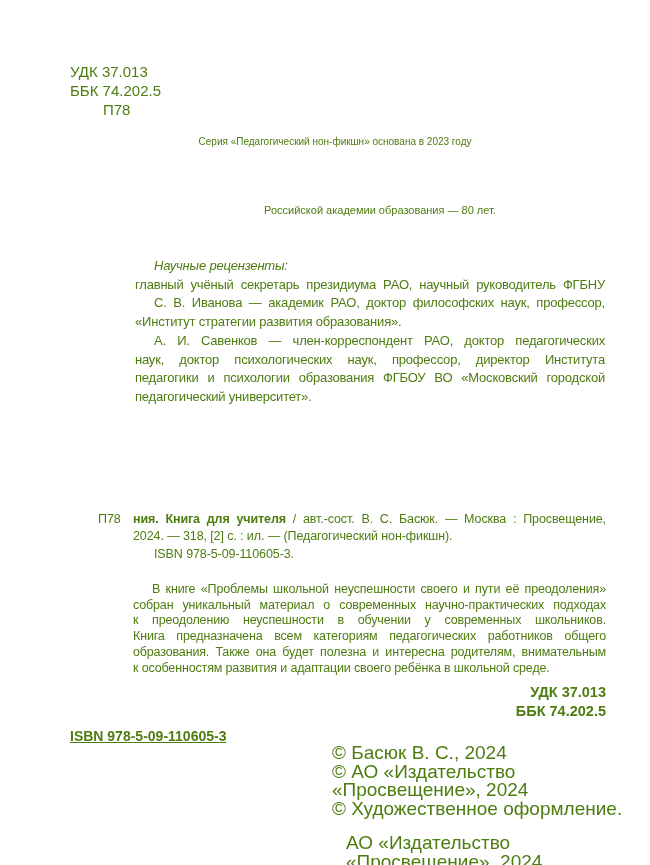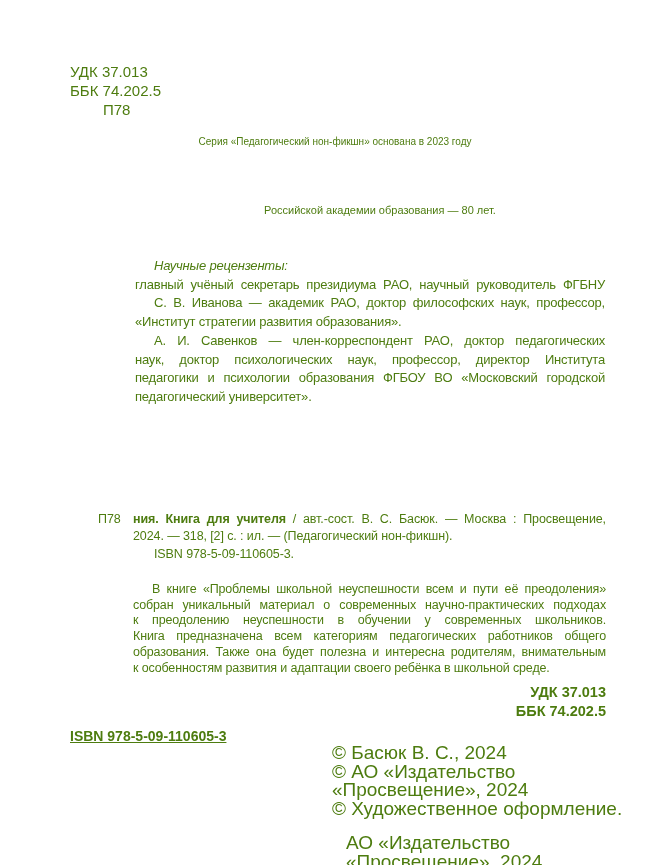--- a/index.html
+++ b/index.html
@@ -81,21 +81,21 @@
 
   <div class="record">
     <div class="line jl l2">
       <span class="hang">П78</span><span class="b">ния. Книга для учителя</span> <span>/ авт.-сост. В. С. Басюк. — Москва : Просвещение,</span>
     </div>
     <div class="line">2024. — 318, [2] с. : ил. — (Педагогический нон-фикшн).</div>
     <div class="line isbn-line">ISBN 978-5-09-110605-3.</div>
   </div>
 
   <div class="annotation">
-      <div class="line jl fi">В книге «Проблемы школьной неуспешности всем и пути её преодоления»</div>
+      <div class="line jl fi">В книге «Проблемы школьной неуспешности своего и пути её преодоления»</div>
       <div class="line jl">собран уникальный материал о современных научно-практических подходах</div>
       <div class="line jl">к преодолению неуспешности в обучении у современных школьников.</div>
       <div class="line jl">Книга предназначена всем категориям педагогических работников общего</div>
       <div class="line jl">образования. Также она будет полезна и интересна родителям, внимательным</div>
       <div class="line">к особенностям развития и адаптации своего ребёнка в школьной среде.</div>
     </div>
 
   <div class="bottom-codes">
     <div class="line">УДК 37.013</div>
     <div class="line">ББК 74.202.5</div>

